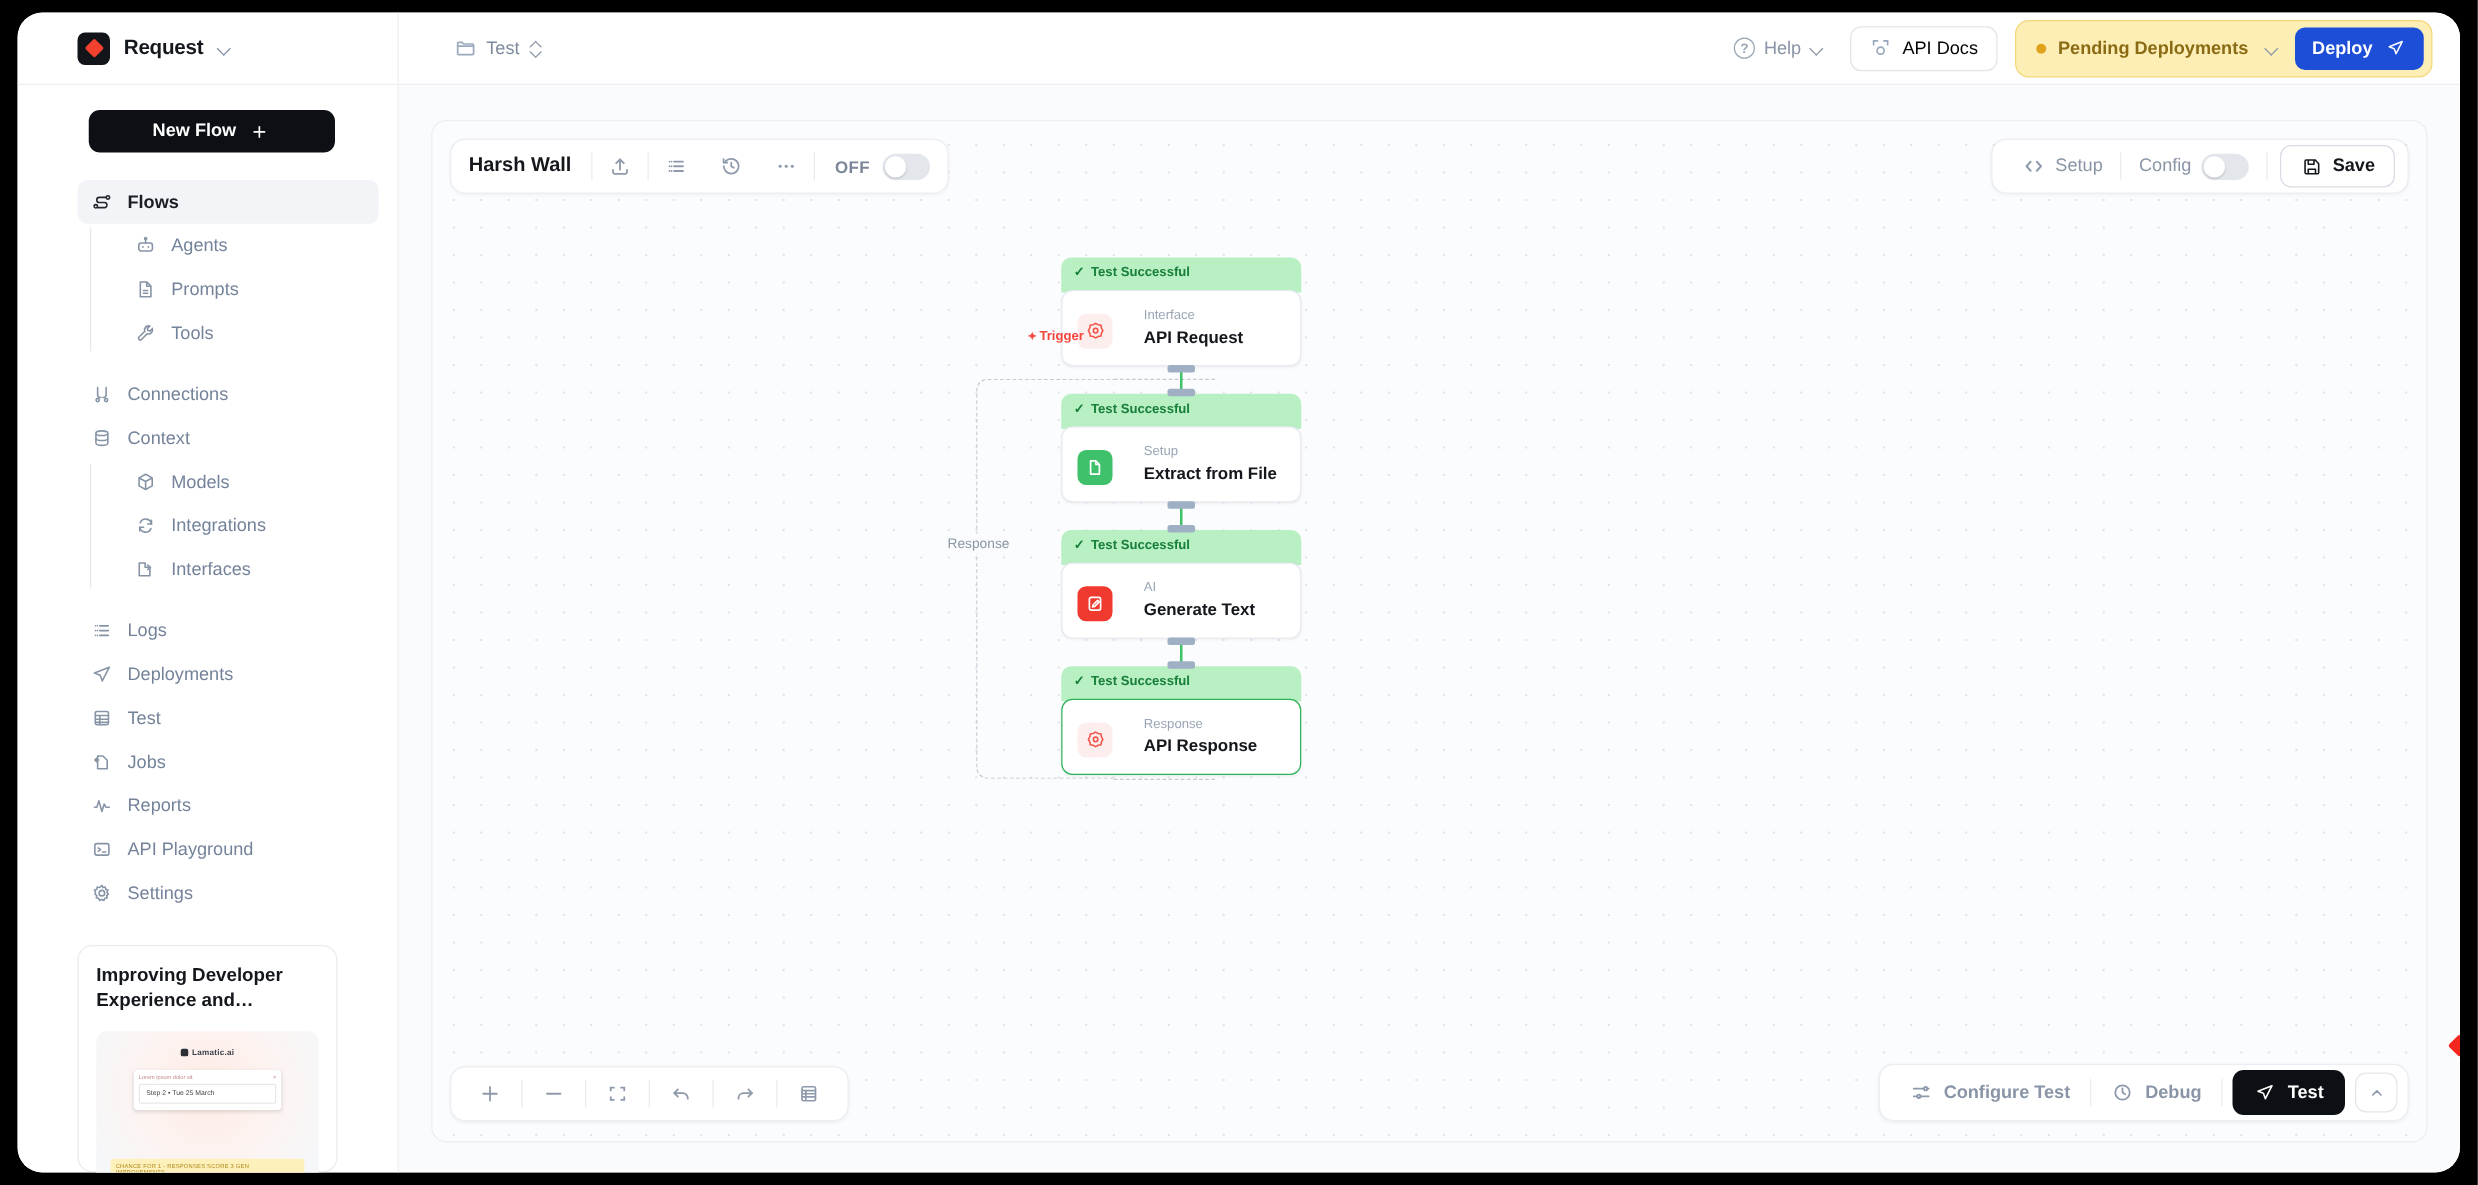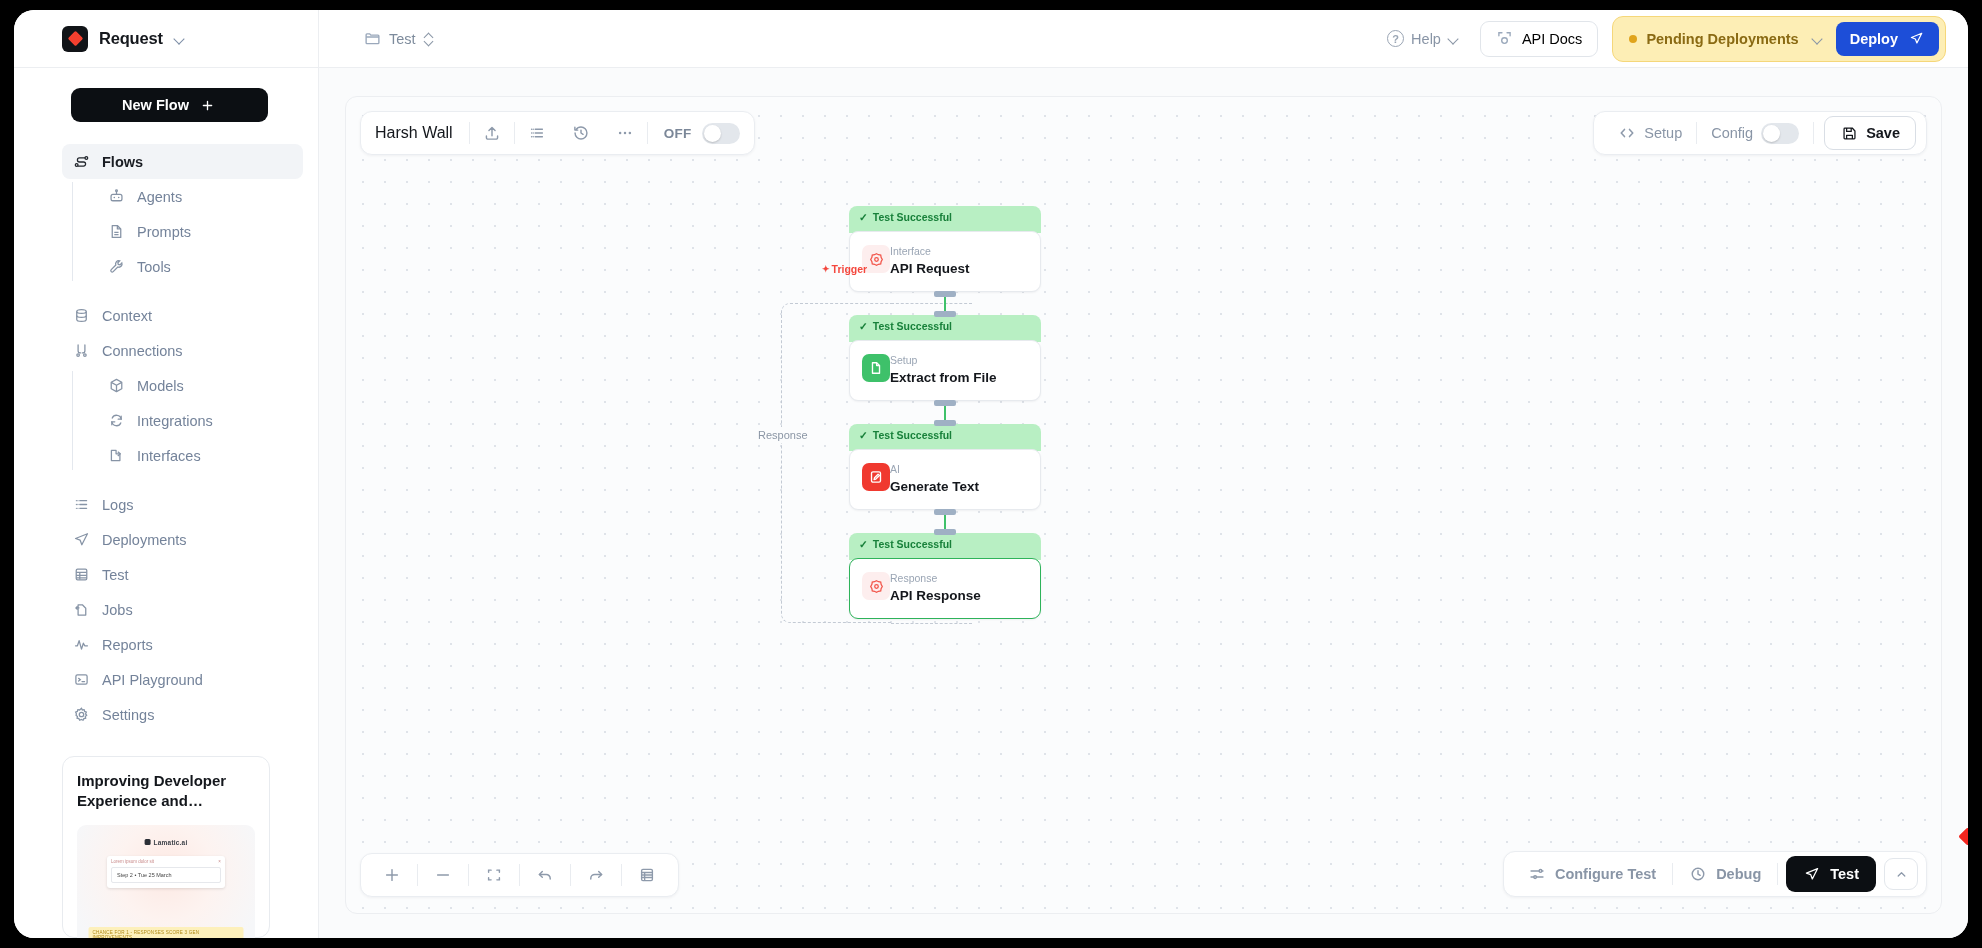--- a/index.html
+++ b/index.html
@@ -198,21 +198,21 @@
   }
 
   
   .flow-toolbar {
     position:absolute; left:14px; top:14px; z-index:7;
     background:#fff; border:1px solid #eaedf1; border-radius:12px;
     height:44px; display:flex; align-items:center;
     padding: 0 14px; gap:0;
     box-shadow:0 1px 3px rgba(16,24,40,.05);
   }
-  .flow-name { font-size:16px; font-weight:400; color:#14171c; padding-right:16px; }
+  .flow-name { font-size:16px; font-weight:700; color:#14171c; padding-right:16px; }
   .vsep { width:1px; height:22px; background:#e9ecf0; }
   .tb-ico { padding: 0 13px; display:flex; align-items:center; color:#8e9aab; }
   .off-label { font-size:13.5px; font-weight:600; color:#7b8798; padding-left:16px; padding-right:10px; letter-spacing:.3px; }
   .switch {
     width:38px; height:21px; border-radius:11px; background:#e3e7ec;
     position:relative; flex:0 0 38px;
   }
   .switch::after {
     content:""; position:absolute; left:2px; top:2px; width:17px;height:17px;
     border-radius:50%; background:#fff; box-shadow:0 1px 2px rgba(0,0,0,.18);
@@ -273,21 +273,21 @@
   .node-status {
     background:#b8efc3; color:#18803a;
     font-size:10.5px; font-weight:700;
     padding: 5px 10px 10px 10px;
     border-radius:8px 8px 0 0;
     display:flex; align-items:center; gap:5px;
     position:relative; top:2px;
   }
   .node-card {
     background:#fff; border:1px solid #e7eaee; border-radius:9px;
-    padding: 13px 12px; display:flex; align-items:flex-start; gap:0;
+    padding: 13px 12px; display:flex; align-items:flex-end; gap:25px;
     position:relative; z-index:2;
     box-shadow:0 1px 2px rgba(16,24,40,.05);
   }
   .node.selected .node-card { border:1.6px solid #2eb35a; }
   .node-icon {
     width:28px;height:28px;border-radius:7px;flex:0 0 28px;
     display:flex;align-items:center;justify-content:center;
   }
   .ni-rose { background:#fdeeee; }
   .ni-green { background:#3ec16a; }
@@ -437,38 +437,38 @@
               </svg>
             </span>
             <span>Tools</span>
           </div>
         </div>
       </div>
 
       <div class="navgroup" style="margin-top:14px">
         <div class="navitem">
           <span class="ico">
-            <svg width="17" height="17" viewBox="0 0 20 20" fill="none" stroke="#8794a6" stroke-width="1.5">
-              <ellipse cx="10" cy="5.4" rx="5.6" ry="2.2"></ellipse>
-              <path d="M4.4 5.4v9.2c0 1.2 2.5 2.2 5.6 2.2s5.6-1 5.6-2.2V5.4"></path>
-              <path d="M4.4 10c0 1.2 2.5 2.2 5.6 2.2s5.6-1 5.6-2.2"></path>
-            </svg>
-          </span>
-          <span>Context</span>
-        </div>
-        <div class="navitem">
-          <span class="ico">
             <svg width="17" height="17" viewBox="0 0 20 20" fill="none" stroke="#8794a6" stroke-width="1.5" stroke-linecap="round">
               <path d="M6 3.5v6.8a2.6 2.6 0 002.6 2.6h.4"></path>
               <path d="M14 3.5v6.8a2.6 2.6 0 01-2.6 2.6H11"></path>
               <circle cx="6" cy="15.4" r="1.5"></circle>
                 <circle cx="14" cy="15.4" r="1.5"></circle>
             </svg>
           </span>
           <span>Connections</span>
+        </div>
+        <div class="navitem">
+          <span class="ico">
+            <svg width="17" height="17" viewBox="0 0 20 20" fill="none" stroke="#8794a6" stroke-width="1.5">
+              <ellipse cx="10" cy="5.4" rx="5.6" ry="2.2"></ellipse>
+              <path d="M4.4 5.4v9.2c0 1.2 2.5 2.2 5.6 2.2s5.6-1 5.6-2.2V5.4"></path>
+              <path d="M4.4 10c0 1.2 2.5 2.2 5.6 2.2s5.6-1 5.6-2.2"></path>
+            </svg>
+          </span>
+          <span>Context</span>
         </div>
 
         <div class="subnav">
           <div class="navitem">
             <span class="ico">
               <svg width="17" height="17" viewBox="0 0 20 20" fill="none" stroke="#8794a6" stroke-width="1.5" stroke-linejoin="round">
                 <path d="M10 2.8l6.2 3.4v7.6L10 17.2 3.8 13.8V6.2z"></path>
                   <path d="M3.9 6.3L10 9.7l6.1-3.4M10 9.7v7.3"></path>
               </svg>
             </span>

